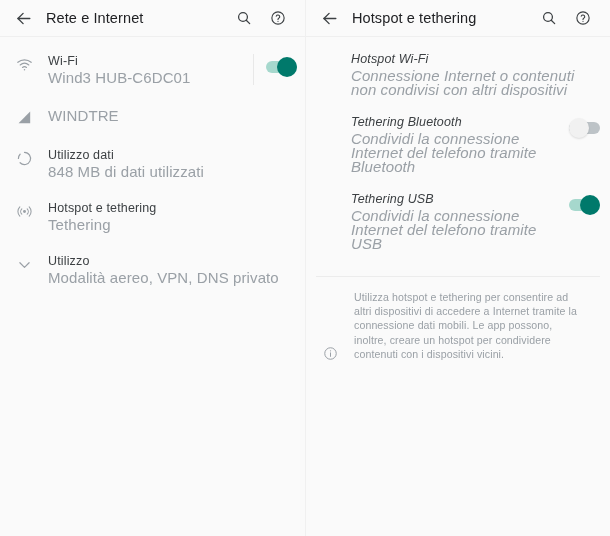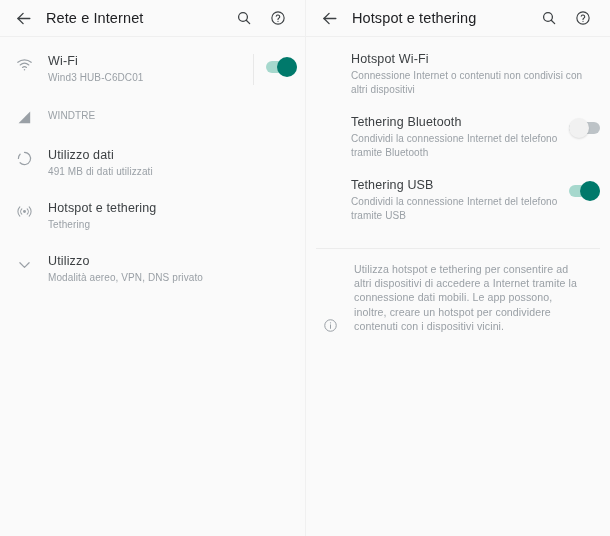--- a/index.html
+++ b/index.html
@@ -95,33 +95,33 @@
     padding-top: 2px;
   }
   .row-text { flex: 1; padding-right: 6px; min-width: 0; }
   .row-title {
     font-size: 12.5px;
     color: #3c4043;
     line-height: 15px;
     letter-spacing: .15px;
   }
   .row-sub {
-    font-size: 10px;
+    font-size: 15px;
     color: #9aa0a6;
     line-height: 14px;
     margin-top: 2px;
     letter-spacing: .1px;
   }
 
   
   .panel-left .row { padding-top: 11px; padding-bottom: 11px; }
   .panel-left .row.first { padding-top: 13px; }
 
   
-  .panel-right .rows { padding-top: 6px; }
+  .panel-right .rows { padding-top: 6px; font-style: italic; }
   .panel-right .row { padding-left: 45px; padding-right: 10px; padding-top: 9px; padding-bottom: 9px; }
   .panel-right .row-text { padding-right: 8px; }
 
   
   .row-divider {
     width: 1px;
     align-self: stretch;
     background: #e8e8e8;
     margin: 0 12px 0 0;
   }
@@ -269,21 +269,21 @@
           <span>
             <svg width="17" height="17" viewBox="0 0 24 24" fill="none" stroke="#9aa0a6" stroke-width="1.7">
               <path d="M12 3.4a8.6 8.6 0 1 1 -6.2 14.6" stroke-linecap="round"></path>
               <path d="M5.8 18a8.6 8.6 0 0 1 -2.4 -6" stroke-linecap="round" opacity="0"></path>
               <path d="M3.4 12a8.6 8.6 0 0 1 2.4 -6" stroke-linecap="round"></path>
             </svg>
           </span>
         </div>
         <div class="row-text">
           <div class="row-title">Utilizzo dati</div>
-          <div class="row-sub">491 MB di dati utilizzati</div>
+          <div class="row-sub">848 MB di dati utilizzati</div>
         </div>
       </div>
 
       <div class="row">
         <div class="row-icon">
           <span>
             <svg width="17" height="17" viewBox="0 0 24 24" fill="none" stroke="#9aa0a6" stroke-width="1.5" stroke-linecap="round">
               <circle cx="12" cy="12" r="2.1" fill="#9aa0a6" stroke="none"></circle>
               <path d="M8.2 8.2a5.4 5.4 0 0 0 0 7.6"></path>
               <path d="M15.8 8.2a5.4 5.4 0 0 1 0 7.6"></path>

